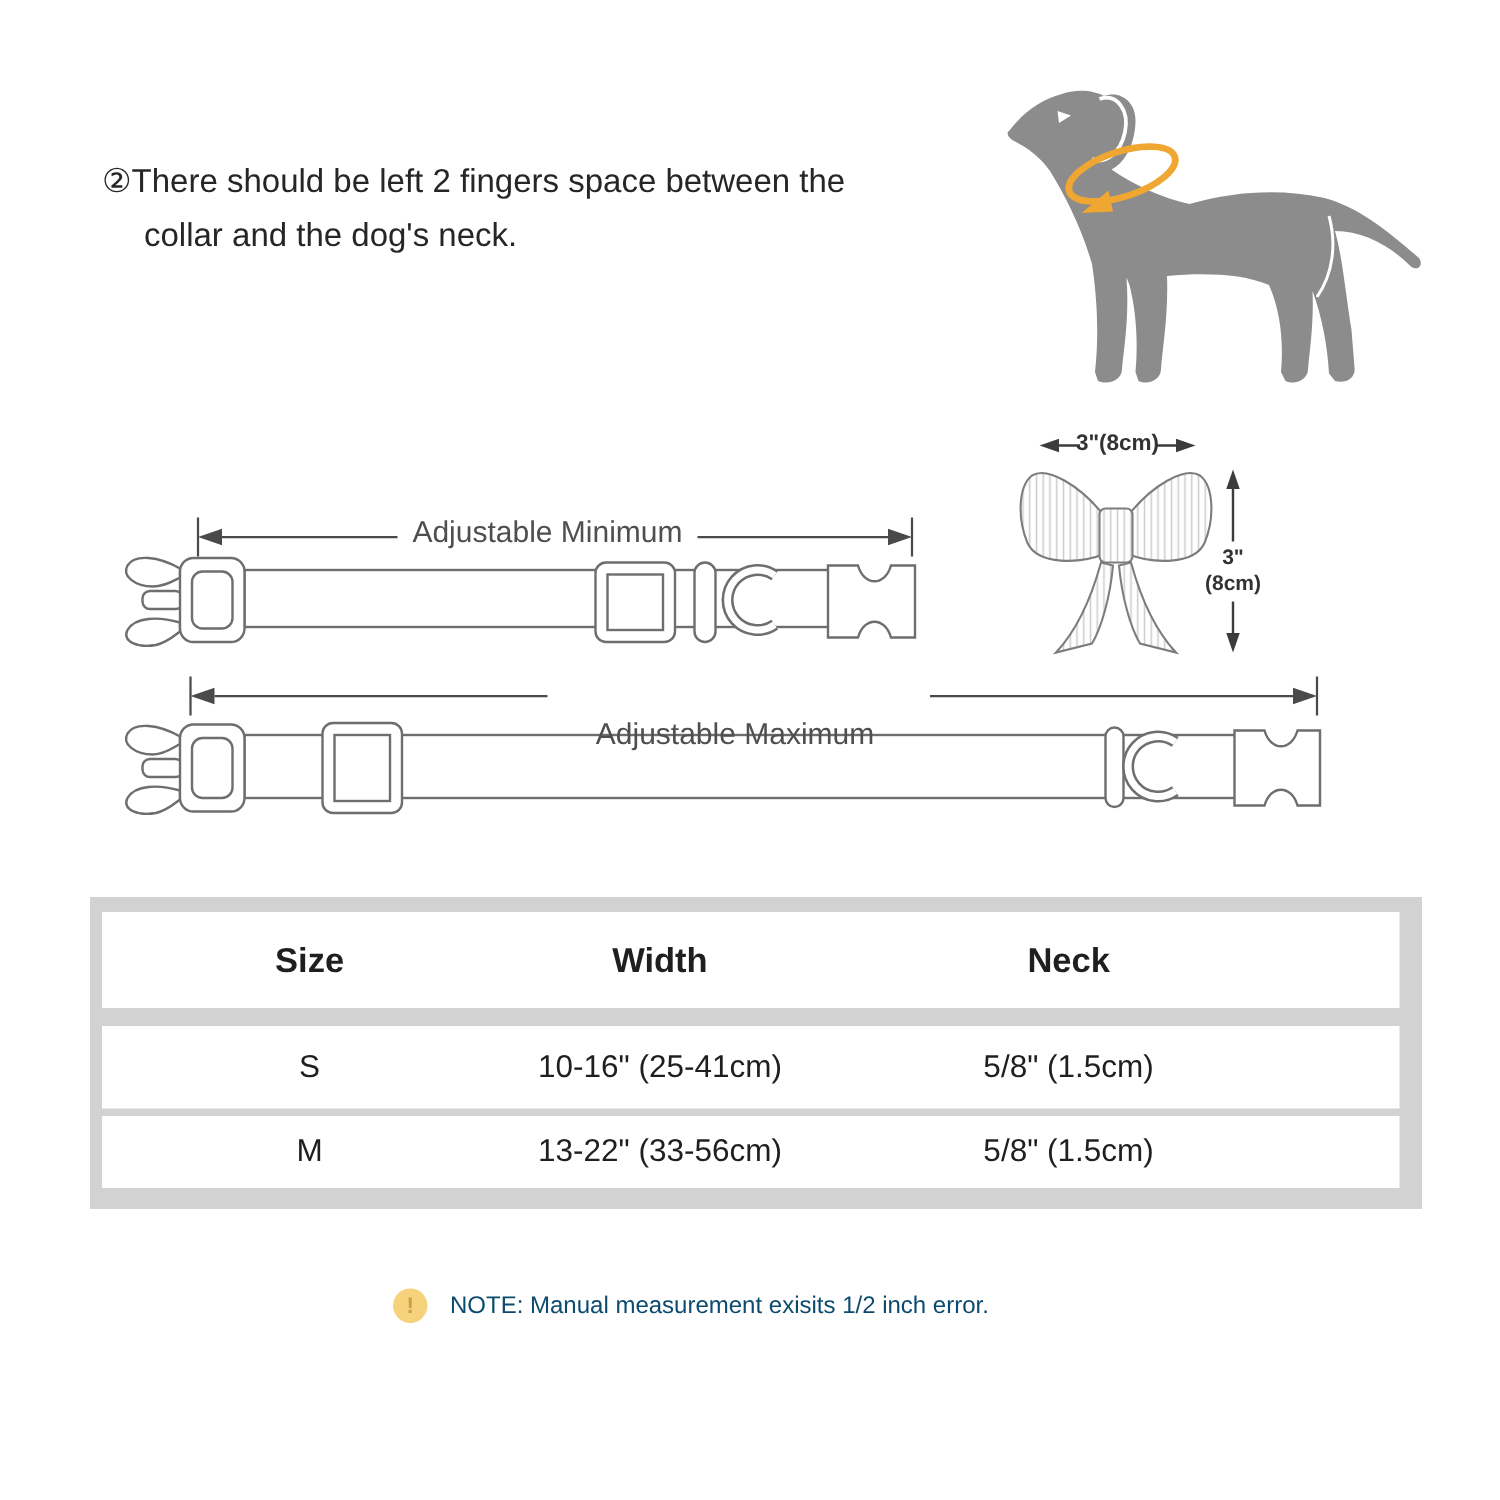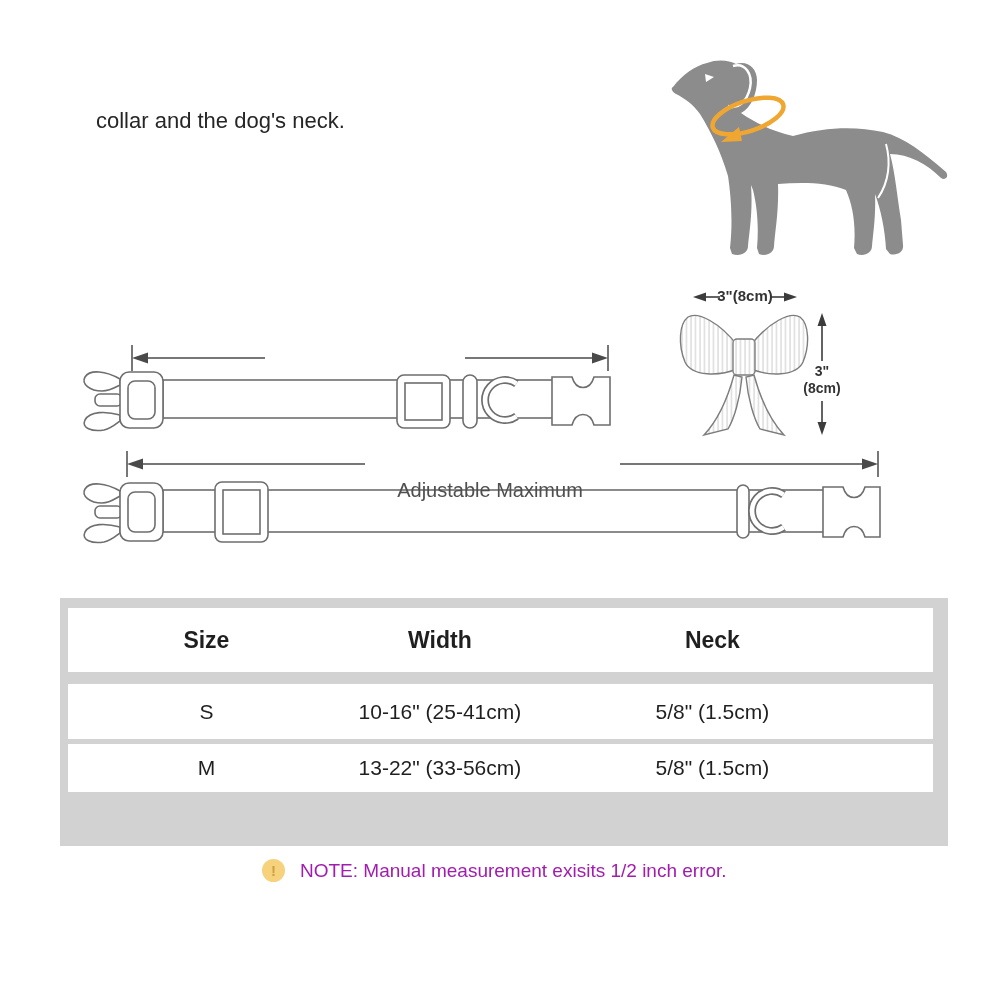--- a/index.html
+++ b/index.html
@@ -5,40 +5,41 @@
   html,body{margin:0;padding:0;background:#fff;}
   .page{position:relative;width:1000px;height:1000px;background:#ffffff;overflow:hidden;
         font-family:"Liberation Sans",sans-serif;color:#1f1f1f;}
   .abs{position:absolute;}
   .instr{left:68px;top:103px;font-size:22px;line-height:36px;color:#262626;}
   .instr .indent{padding-left:28px;}
   .dim-label{position:absolute;text-align:center;font-size:20px;color:#4f4f4f;white-space:nowrap;}
   .bow-w{left:694px;top:287px;width:102px;text-align:center;font-size:15px;font-weight:bold;color:#333;}
   .bow-h{left:790px;top:363px;width:64px;text-align:center;font-size:14px;font-weight:bold;
          line-height:17px;color:#333;}
-  .sizetable{left:60px;top:598px;width:888px;height:248px;background:#d2d2d2;
+  .sizetable{left:60px;top:598px;width:888px;height:208px;background:#d2d2d2;
              padding:10px 15px 0 8px;box-sizing:border-box;}
   .trow{background:#ffffff;display:grid;grid-template-columns:32% 22% 41%;align-items:center;}
   .trow span{text-align:center;font-size:21px;}
   .thead{height:64px;margin-bottom:12px;}
   .thead span{font-size:23px;font-weight:bold;}
   .trow-s{height:55px;margin-bottom:5px;}
   .trow-m{height:48px;}
   .note{left:262px;top:859px;display:flex;align-items:center;gap:15px;}
   .note-icon{width:23px;height:23px;border-radius:50%;background:#f5d27b;color:#cf9f45;
              font-size:15px;font-weight:bold;display:flex;align-items:center;justify-content:center;}
-  .note-text{font-size:19px;color:#a21caf;}
+  .note-text{font-size:16px;color:#0c4a6e;}
   svg{display:block;}
 </style>
 </head>
 <body>
 
 <div class="page">
 
   <div class="abs instr">
+    <div>②There should be left 2 fingers space between the</div>
     <div class="indent">collar and the dog's neck.</div>
   </div>
 
   <svg class="abs" style="left:645px;top:30px;" width="325" height="240" viewBox="0 0 325 240">
     <path fill="#8c8c8c" d="
       M28,57
       C38,44 50,36 62,33
       C72,29 84,30 91,34
       C102,30 112,38 112,50
       C112,64 106,78 96,83
@@ -151,20 +152,21 @@
       <rect x="68" y="157" width="27" height="40" rx="7"></rect>
       <rect x="155" y="147" width="53" height="60" rx="7"></rect>
       <rect x="163" y="155" width="37" height="44"></rect>
       <rect x="677" y="150" width="12" height="53" rx="6"></rect>
       <path d="M763,152 H783 C787,166 801,166 805,152 H820 V202 H805 C801,188 787,188 783,202 H763 Z"></path>
     </g>
     <path d="M723.5,159.6 A20,20 0 1 0 723.5,192.4" fill="none" stroke="#6e6e6e" stroke-width="8"></path>
     <path d="M723.5,159.6 A20,20 0 1 0 723.5,192.4" fill="none" stroke="#ffffff" stroke-width="4.6"></path>
   </svg>
 
+  <div class="dim-label" style="left:240px;top:344px;width:250px;">Adjustable Minimum</div>
   <div class="dim-label" style="left:365px;top:451px;width:250px;margin-top:28px;">Adjustable Maximum</div>
 
   <div class="abs sizetable">
     <div class="trow thead">
       <span>Size</span>
       <span>Width</span>
       <span>Neck</span>
     </div>
     <div class="trow trow-s">
       <span>S</span>

